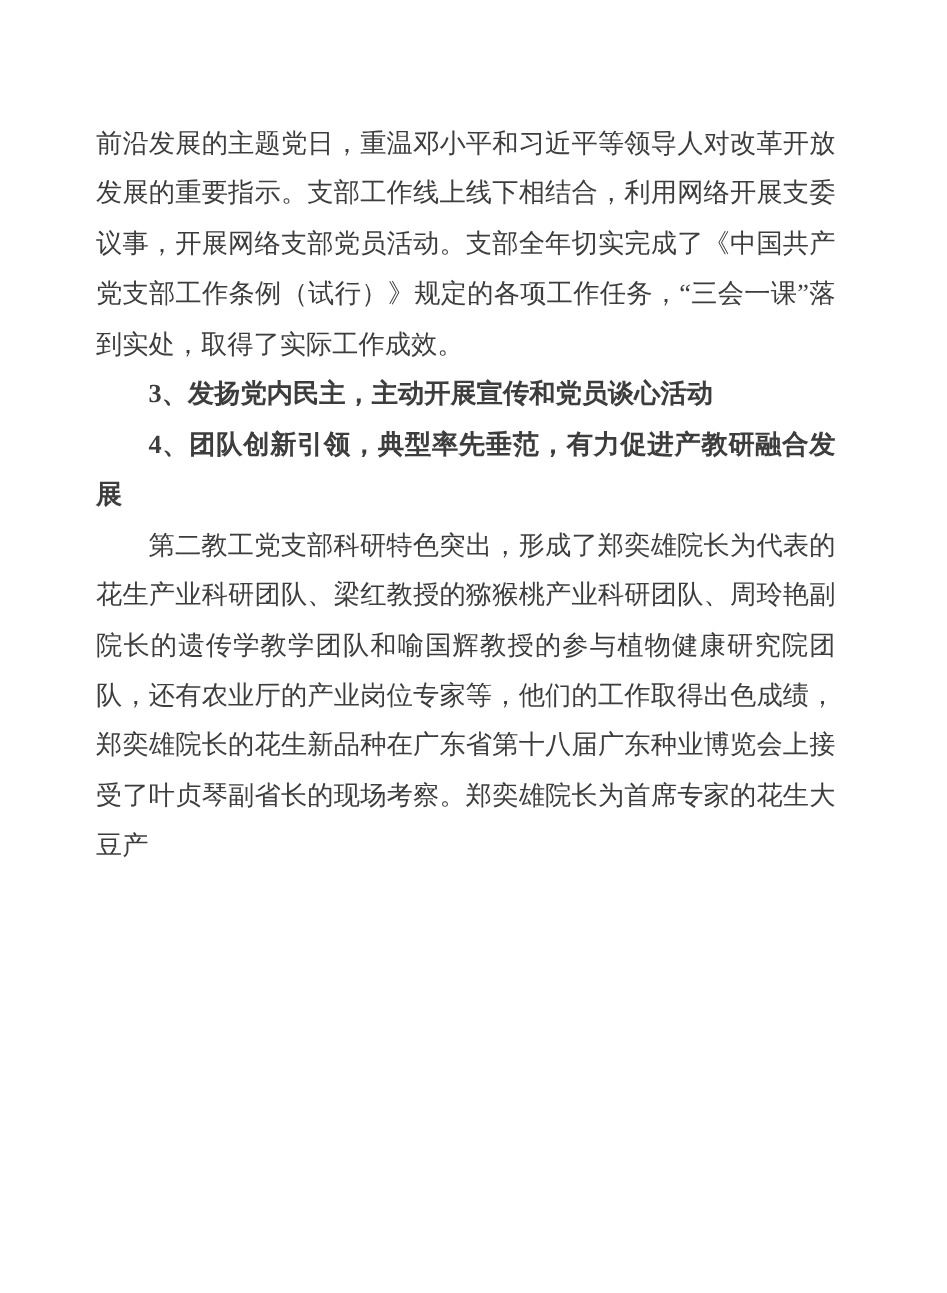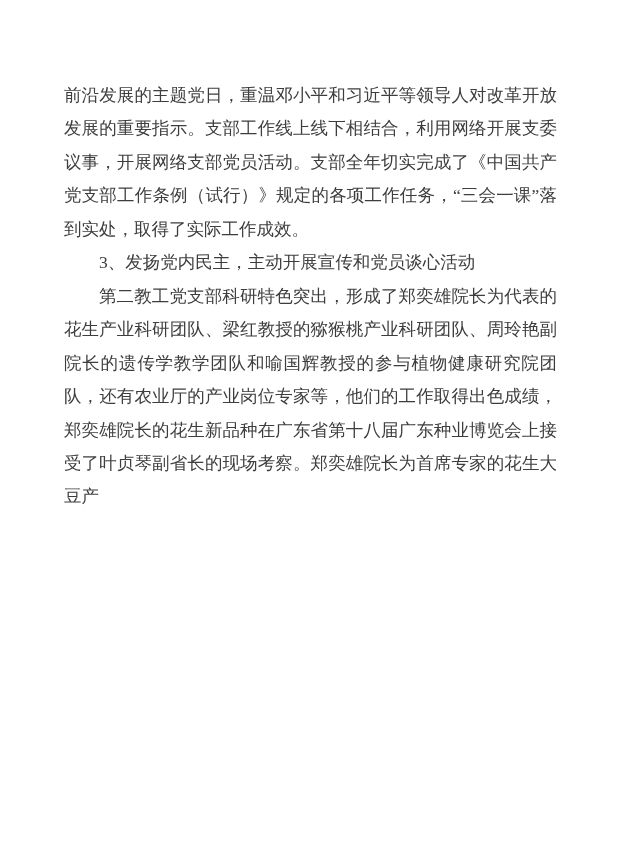--- a/index.html
+++ b/index.html
@@ -30,37 +30,38 @@
     line-height: 33.45px;
     text-align: justify;
     text-justify: inter-ideograph;
     word-break: break-all;
   }
   .para-indent {
     text-indent: 2em;
   }
   .section-heading {
     text-indent: 2em;
-    font-weight: 400;
+    font-weight: 700;
   }
   .page-footer {
     position: absolute;
     left: 0;
     right: 0;
     top: 814px;
     text-align: center;
     font-size: 16px;
     line-height: 20px;
     letter-spacing: 3px;
     color: #c2410c;
   }
 </style>
 </head>
 <body>
 
 <div class="page">
   <div class="text-block">
     <p class="para-flush">前沿发展的主题党日，重温邓小平和习近平等领导人对改革开放发展的重要指示。支部工作线上线下相结合，利用网络开展支委议事，开展网络支部党员活动。支部全年切实完成了《中国共产党支部工作条例（试行）》规定的各项工作任务，“三会一课”落到实处，取得了实际工作成效。</p>
     <p class="section-heading">3、发扬党内民主，主动开展宣传和党员谈心活动</p>
+    <p class="section-heading">4、团队创新引领，典型率先垂范，有力促进产教研融合发展</p>
     <p class="para-indent">第二教工党支部科研特色突出，形成了郑奕雄院长为代表的花生产业科研团队、梁红教授的猕猴桃产业科研团队、周玲艳副院长的遗传学教学团队和喻国辉教授的参与植物健康研究院团队，还有农业厅的产业岗位专家等，他们的工作取得出色成绩，郑奕雄院长的花生新品种在广东省第十八届广东种业博览会上接受了叶贞琴副省长的现场考察。郑奕雄院长为首席专家的花生大豆产</p>
   </div>
   <div class="page-footer">– 10 –</div>
 </div>
 
 </body></html>

